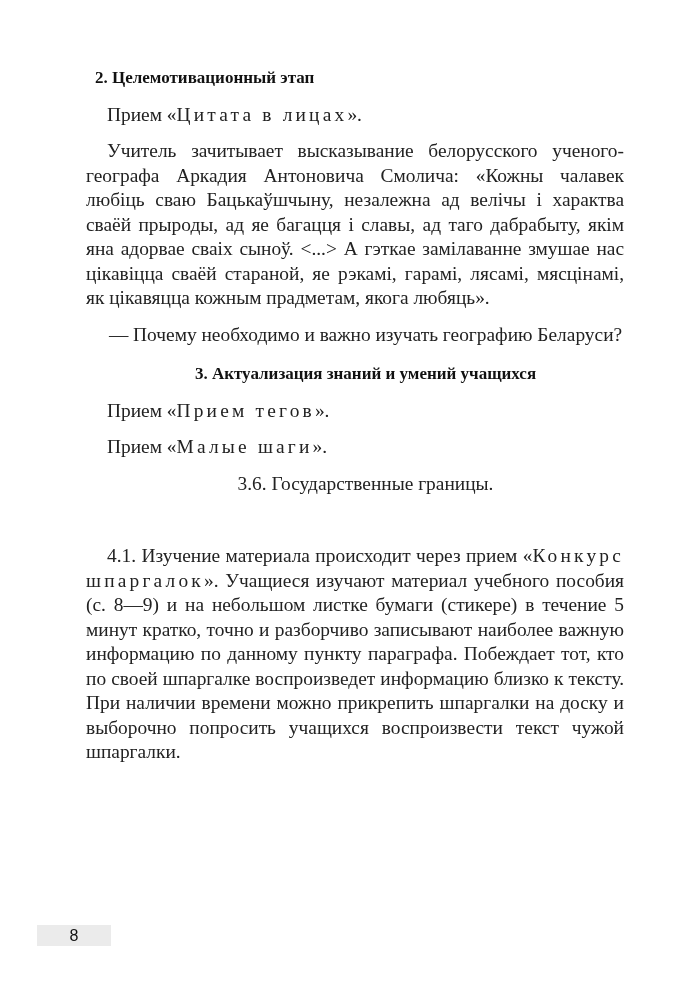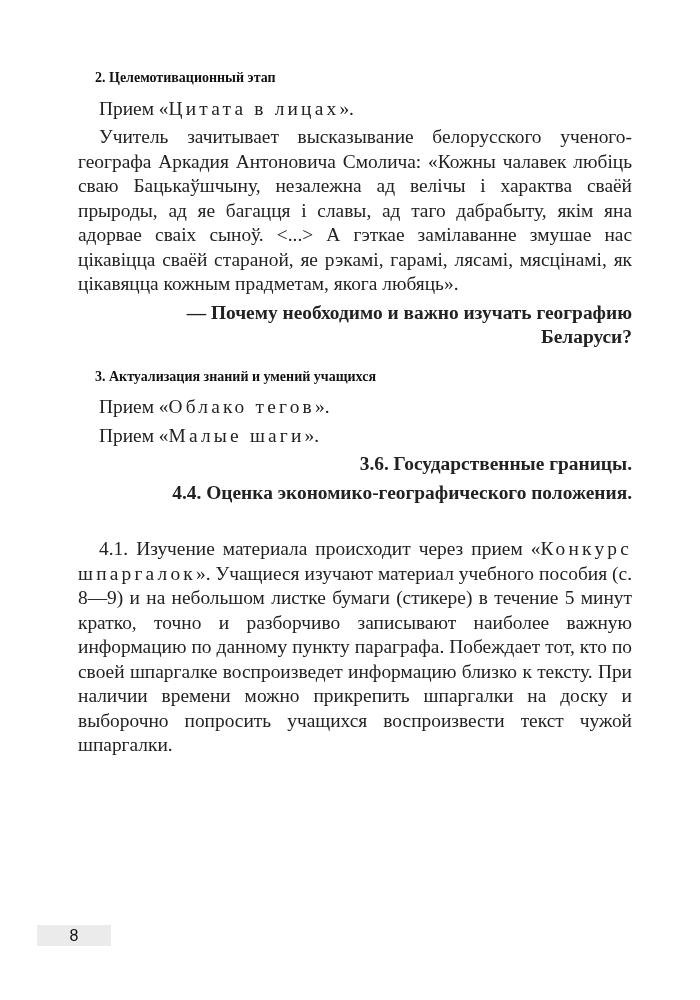--- a/index.html
+++ b/index.html
@@ -4,51 +4,50 @@
 <style>
   html, body { margin: 0; padding: 0; background: #ffffff; }
   body { width: 700px; height: 1000px; position: relative; overflow: hidden; }
   .page {
     position: absolute; left: 74px; top: 66px; width: 562px;
     font-family: "Liberation Serif", "DejaVu Serif", serif;
     font-size: 19.4px; line-height: 24.5px; color: #222222;
   }
   .heading {
     font-weight: bold; text-indent: 21px; color: #111111;
-    margin: 0 0 6px 0; font-size: 14px;
+    margin: 0 0 6px 0; font-size: 17px;
   }
-  .heading.gap { margin-top: 15px; }
-  p { margin: 4px; text-align: justify; text-indent: 21px; }
+  .heading.gap { margin-top: 15px; text-align: center; }
+  p { margin: 12px; text-align: justify; text-indent: 21px; }
   .technique { text-indent: 21px; }
   .spaced { letter-spacing: 3.2px; }
-  .list-item { text-indent: 21px; text-align: right; font-weight: bold; }
+  .list-item { text-indent: 21px; text-align: center; }
   .spacer { height: 24px; }
   .page-num-box {
     position: absolute; left: 37px; top: 925px; width: 74px; height: 21px;
     background: #ebebeb;
     font-family: "Liberation Sans", "DejaVu Sans", sans-serif;
     font-size: 16px; line-height: 21px; color: #111111; text-align: center;
   }
 </style>
 </head>
 <body>
 
 <div class="page">
 
   <div class="heading">2. Целемотивационный этап</div>
   <p class="technique"><span>Прием «</span><span class="spaced">Цитата в лицах</span><span>».</span></p>
   <p>Учитель зачитывает высказывание белорусского ученого-географа Аркадия Антоновича Смолича: «Кожны чалавек любіць сваю Бацькаўшчыну, незалежна ад велічы і характва сваёй прыроды, ад яе багацця і славы, ад таго дабрабыту, якім яна адорвае сваіх сыноў. &lt;...&gt; А гэткае замілаванне змушае нас цікавіцца сваёй старанoй, яе рэкамі, гарамі, лясамі, мясцінамі, як цікавяцца кожным прадметам, якога любяць».</p>
   <p class="list-item">— Почему необходимо и важно изучать географию Беларуси?</p>
 
   <div class="heading gap">3. Актуализация знаний и умений учащихся</div>
-  <p class="technique"><span>Прием «</span><span class="spaced">Облако тегов</span><span>».</span></p>
+  <p class="technique"><span>Прием «</span><span class="spaced">Прием тегов</span><span>».</span></p>
 
   <p class="technique"><span>Прием «</span><span class="spaced">Малые шаги</span><span>».</span></p>
   <p class="list-item">3.6. Государственные границы.</p>
-  <p class="list-item">4.4. Оценка экономико-географического положения.</p>
 
   <div class="spacer"></div>
 
   <p><span>4.1. Изучение материала происходит через прием «</span><span class="spaced">Конкурс шпаргалок</span><span>». Учащиеся изучают материал учебного пособия (с. 8—9) и на небольшом листке бумаги (стикере) в течение 5 минут кратко, точно и разборчиво записывают наиболее важную информацию по данному пункту параграфа. Побеждает тот, кто по своей шпаргалке воспроизведет информацию близко к тексту. При наличии времени можно прикрепить шпаргалки на доску и выборочно попросить учащихся воспроизвести текст чужой шпаргалки.</span></p>
 
 </div>
 
 <div class="page-num-box">8</div>
 
 </body></html>

